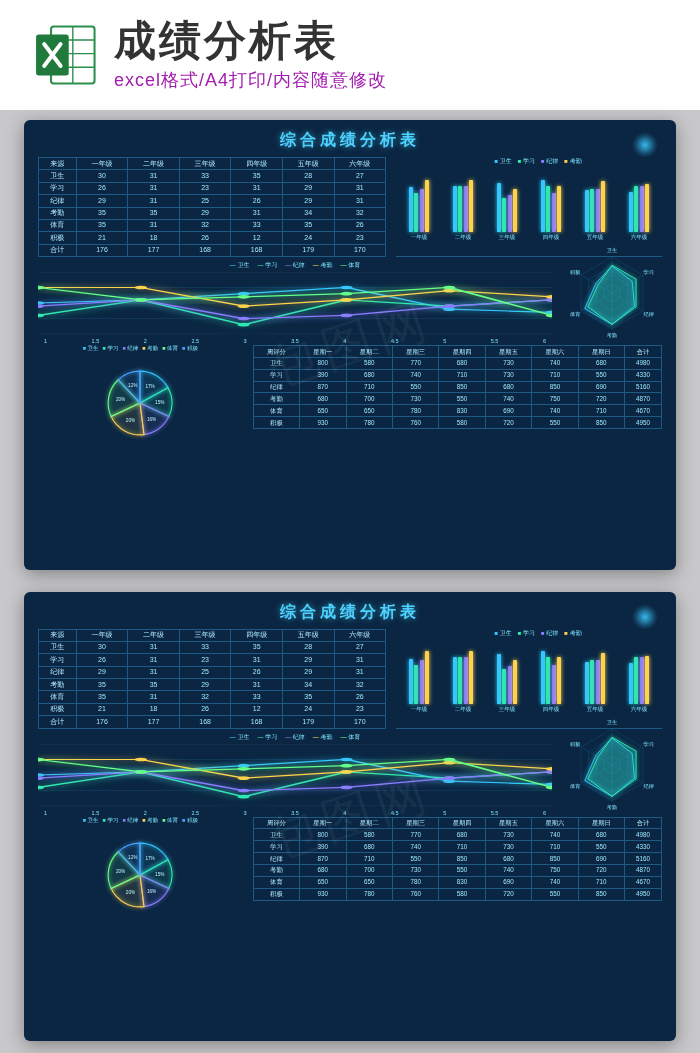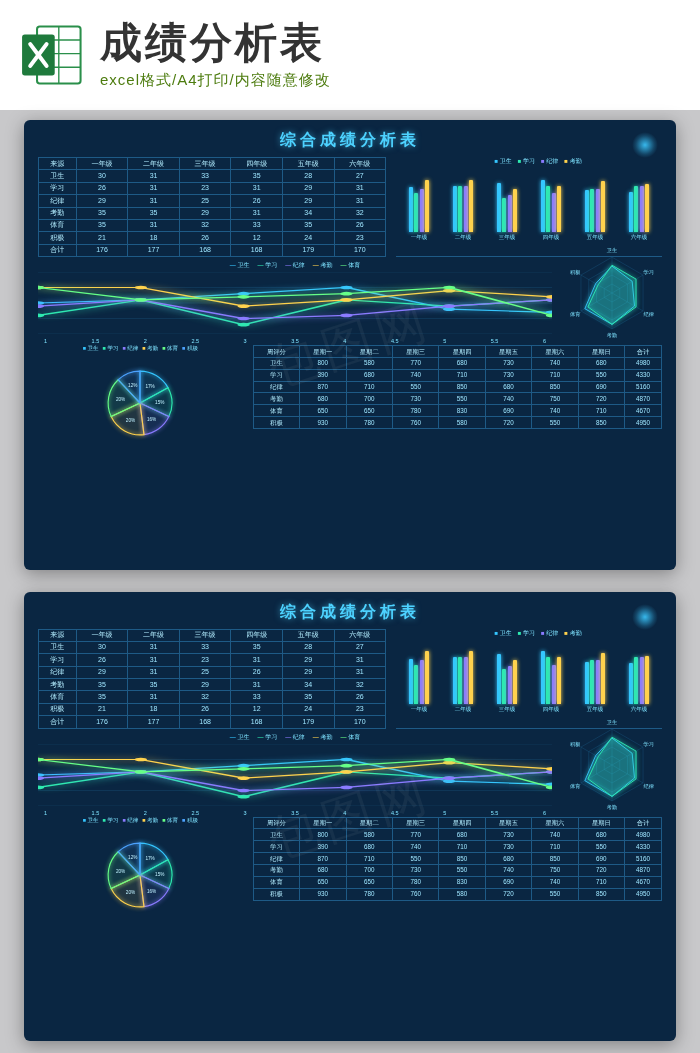--- a/index.html
+++ b/index.html
@@ -11,35 +11,35 @@
     overflow: hidden;
     position: relative;
   }
   .header {
     position: absolute;
     top: 0; left: 0; right: 0;
     height: 110px;
     background: #fff;
     display: flex;
     align-items: center;
-    padding: 10px 20px 10px 18px;
+    padding: 10px 20px 10px 32px;
     gap: 14px;
   }
   .excel-logo {
     width: 68px; height: 68px;
     display: flex; align-items: center; justify-content: center;
   }
   .excel-logo svg { width: 100%; height: 100%; }
   .hdr-text { flex: 1; }
   .hdr-title {
     font-size: 42px; font-weight: 700; letter-spacing: 3px;
     color: #333; line-height: 1.1;
   }
   .hdr-sub {
-    font-size: 15px; color: #4d7c0f; letter-spacing: 1px; margin-top: 4px;
+    font-size: 18px; color: #a21caf; letter-spacing: 1px; margin-top: 4px;
   }
 
   .panel-wrap {
     position: absolute;
     top: 120px; left: 24px; right: 24px; bottom: 12px;
     display: flex; flex-direction: column; gap: 22px;
   }
   .panel {
     flex: 1;
     background: #0a2642;

